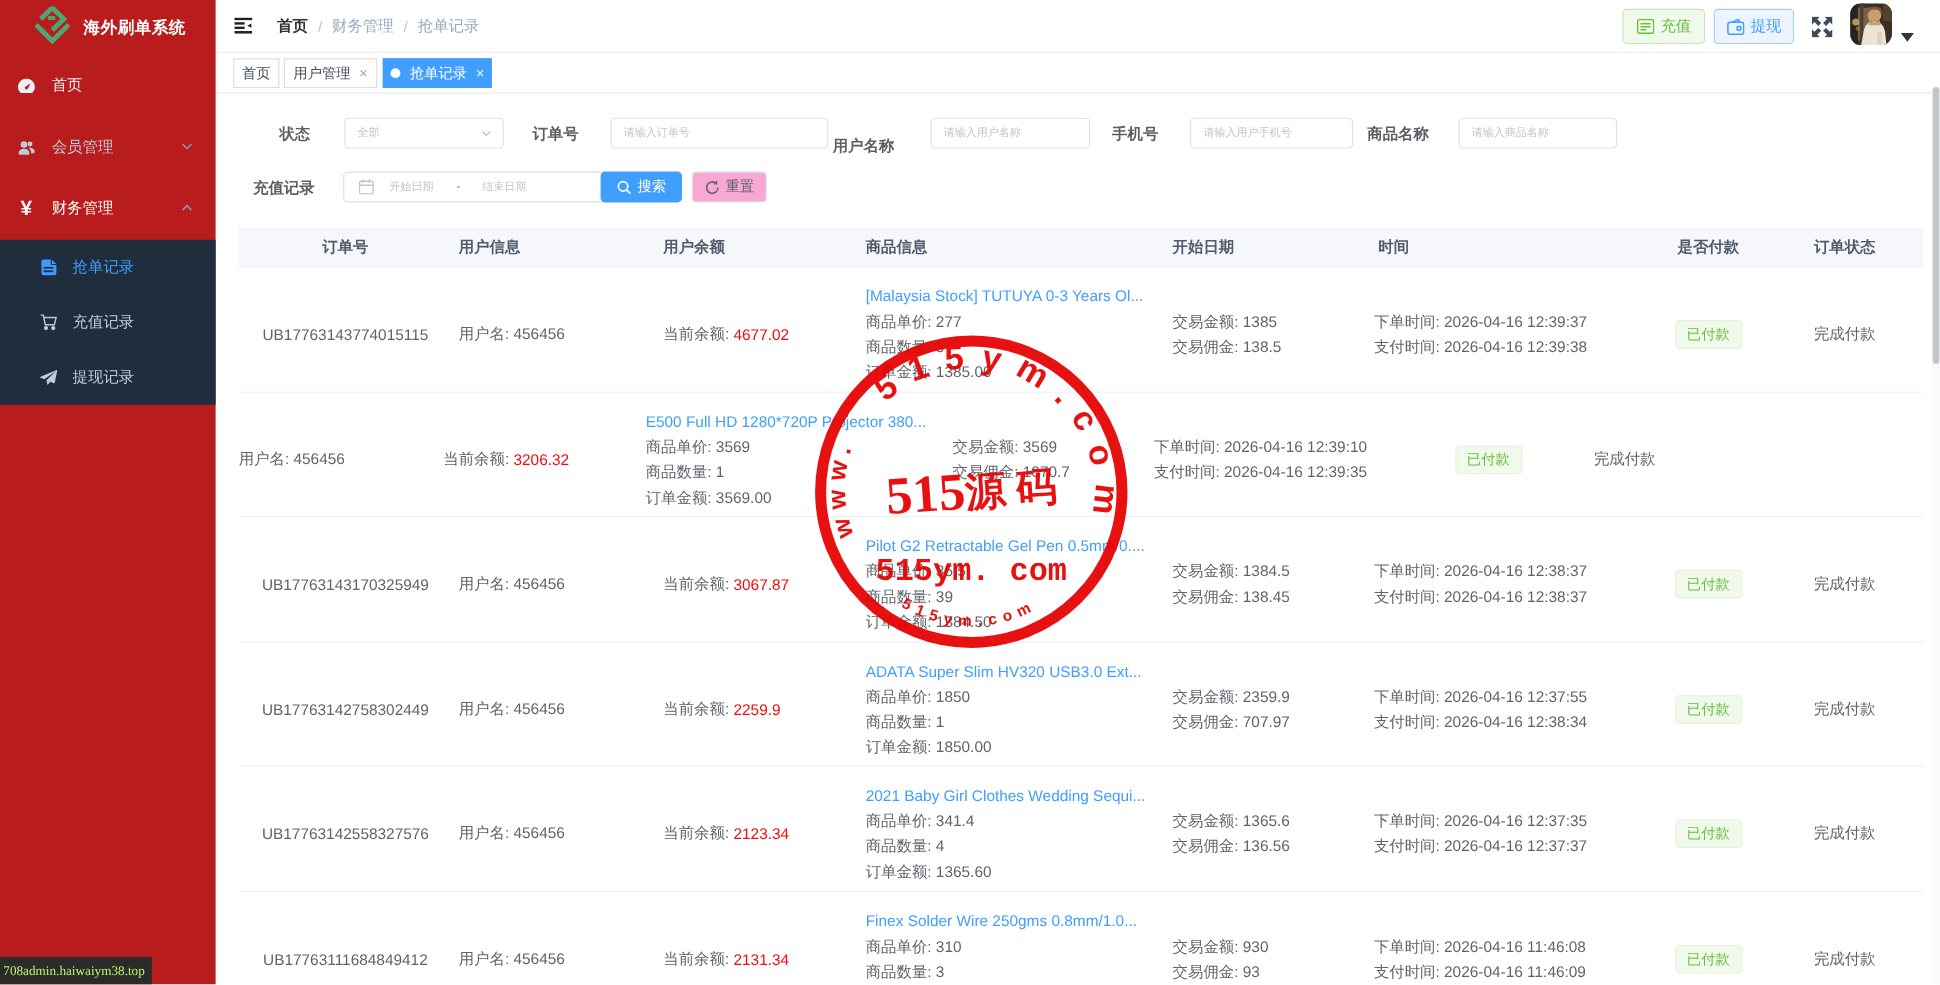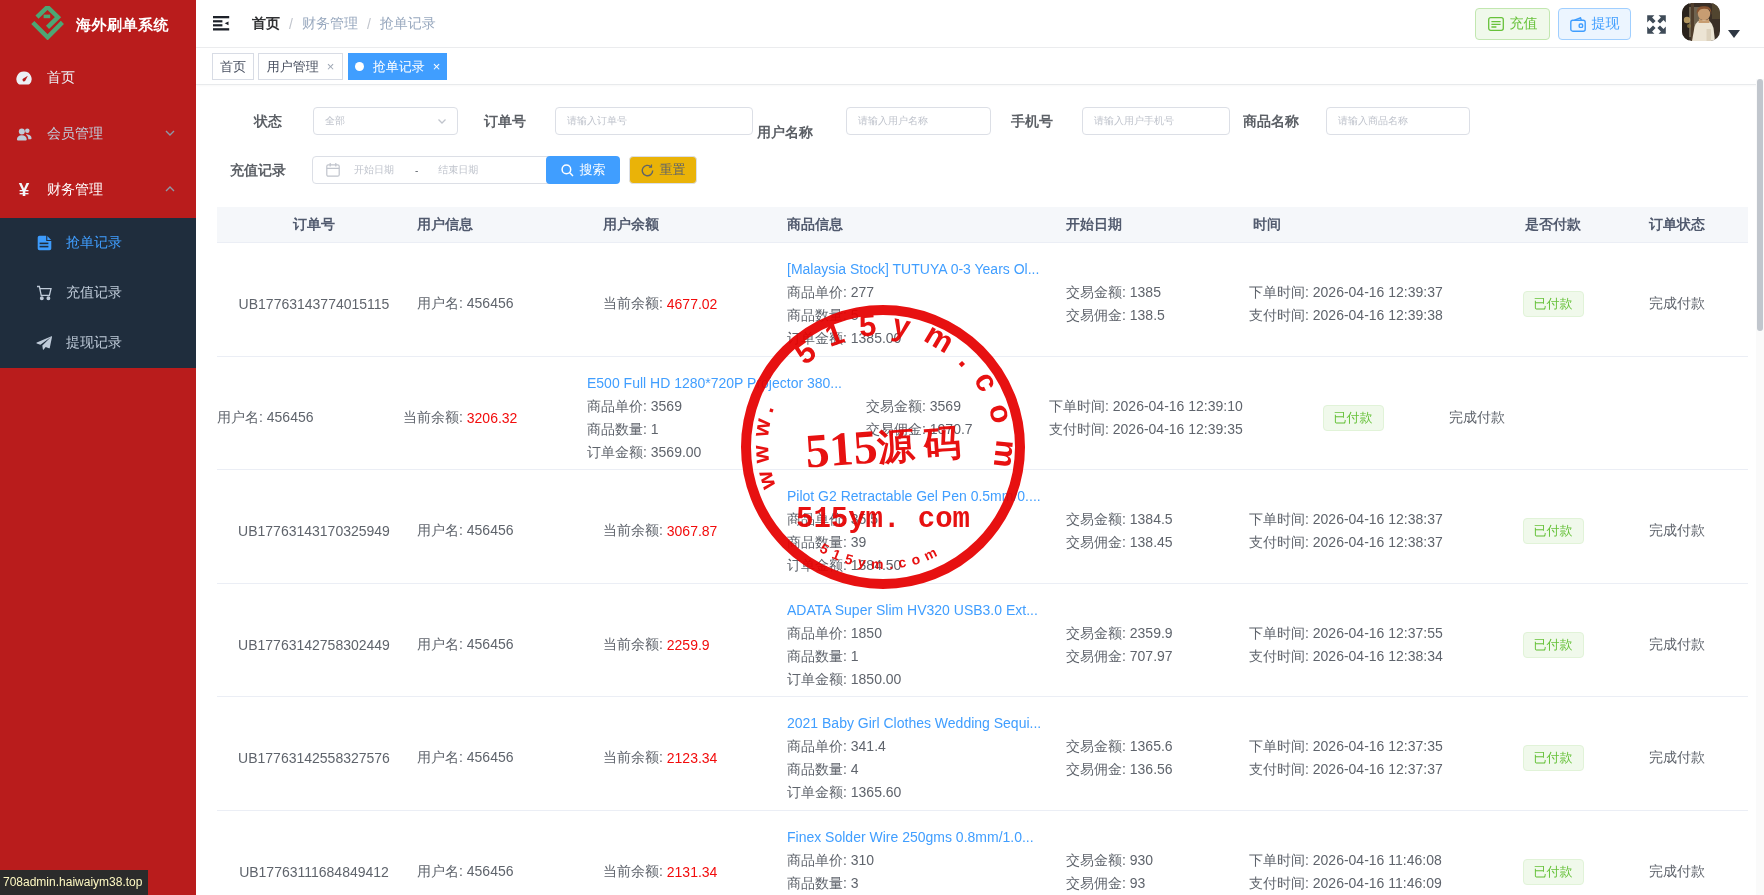--- a/index.html
+++ b/index.html
@@ -36,21 +36,21 @@
   .tab .x { color:#9ea7b4; font-size:13px; margin-left:8px; }
   .tab.on { background:#409eff; border-color:#409eff; color:#fff; }
   .tab.on .dot { width:9px; height:9px; background:#fff; border-radius:50%; margin-right:9px; }
   .tab.on .x { color:#fff; }
   
   .content { position:absolute; left:196px; top:86px; width:1568px; height:809px; background:#fff; }
   .flabel { position:absolute; height:28px; line-height:28px; color:#5c6066; font-weight:bold; font-size:14px; }
   .fbox { position:absolute; height:28px; border:1px solid #dcdfe6; border-radius:4px; background:#fff; display:flex; align-items:center; color:#bfc3cc; font-size:10px;margin-left:16px; }
   .btn { position:absolute; height:28px; border-radius:4px; font-size:13px; display:flex; align-items:center; justify-content:center; }
   .btn-search { background:#409eff; color:#fff; }
-  .btn-reset { background:#eab308; border:1px solid #dcdfe6; color:#5f6368; }
+  .btn-reset { background:#f9a8d4; border:1px solid #dcdfe6; color:#5f6368; }
   
   .tbl { position:absolute; left:21px; top:121px; width:1531px; font-size:14px; color:#5f646c; }
   .trow { display:flex; border-bottom:1px solid #ebeef5; }
   .th { display:flex; background:#f5f7fa; height:36px; color:#515a6e; font-weight:bold; }
   .th > div { display:flex; align-items:center; }
   .td { height:113.5px; }
   .td > div { display:flex; align-items:center; padding-top:10px; }
   .c1 { width:200px; justify-content:center; padding-right:6px; }
   .c2 { width:186px; }
   .c3 { width:184px; }
@@ -59,21 +59,21 @@
   .c6 { width:247px; } .td .c6 .lines { margin-left:-4px; }
   .c7 { width:106px; justify-content:center; }
   .c8 { width:142px; justify-content:center; }
   .lines { line-height:23px; }
   .lines .lk { color:#409eff; }
   .red { color:#f20c0c; }
   .tag { display:inline-block; background:#f0f9eb; border:1px solid #e1f3d8; color:#67c23a; border-radius:4px; height:26px; line-height:24px; padding:0 10px; font-size:13px; }
   
   .sbtrack { position:absolute; right:0; top:79px; width:8px; height:816px; background:#fafafa; z-index:6; }
   .sbthumb { position:absolute; right:1px; top:79px; width:6px; height:252px; background:#c1c6cd; border-radius:3px; z-index:7; }
-  .tooltip { position:absolute; left:0; bottom:0; height:25px; line-height:25px; background:#2b2b2b; color:#fef9c3; font-size:12px; padding:0 6px 0 3px; z-index:20; }
+  .tooltip { position:absolute; left:0; bottom:0; height:25px; line-height:25px; background:#2b2b2b; color:#bef264; font-size:12px; padding:0 6px 0 3px; z-index:20;font-family:Liberation Serif, serif; }
 </style>
 </head>
 <body>
 
 <div class="aside">
   <div class="logo" style="position:relative;">
     <svg style="position:absolute;left:31px;top:6px;" width="34" height="34" viewBox="0 0 34 34">
       <g stroke="#4da674" stroke-width="4.4" fill="none">
         <path d="M6 11.2 L16.5 1 L27 11.2 L16.5 21.4"></path>
         <path d="M1.8 16.5 L16.6 31.3 L31.4 16.4"></path>

